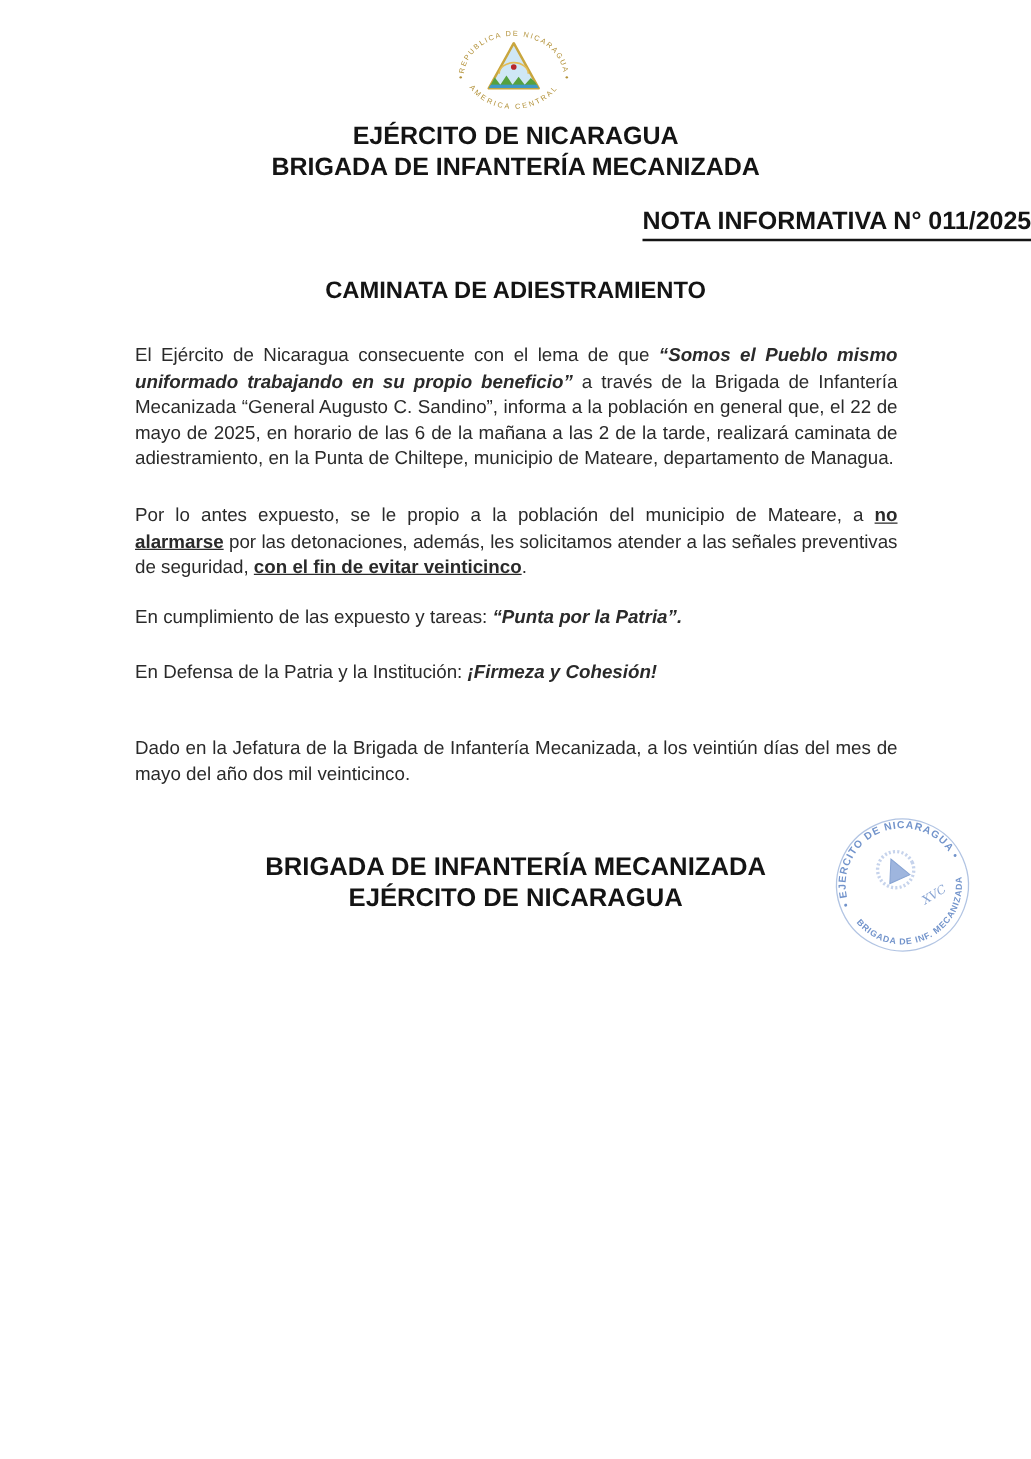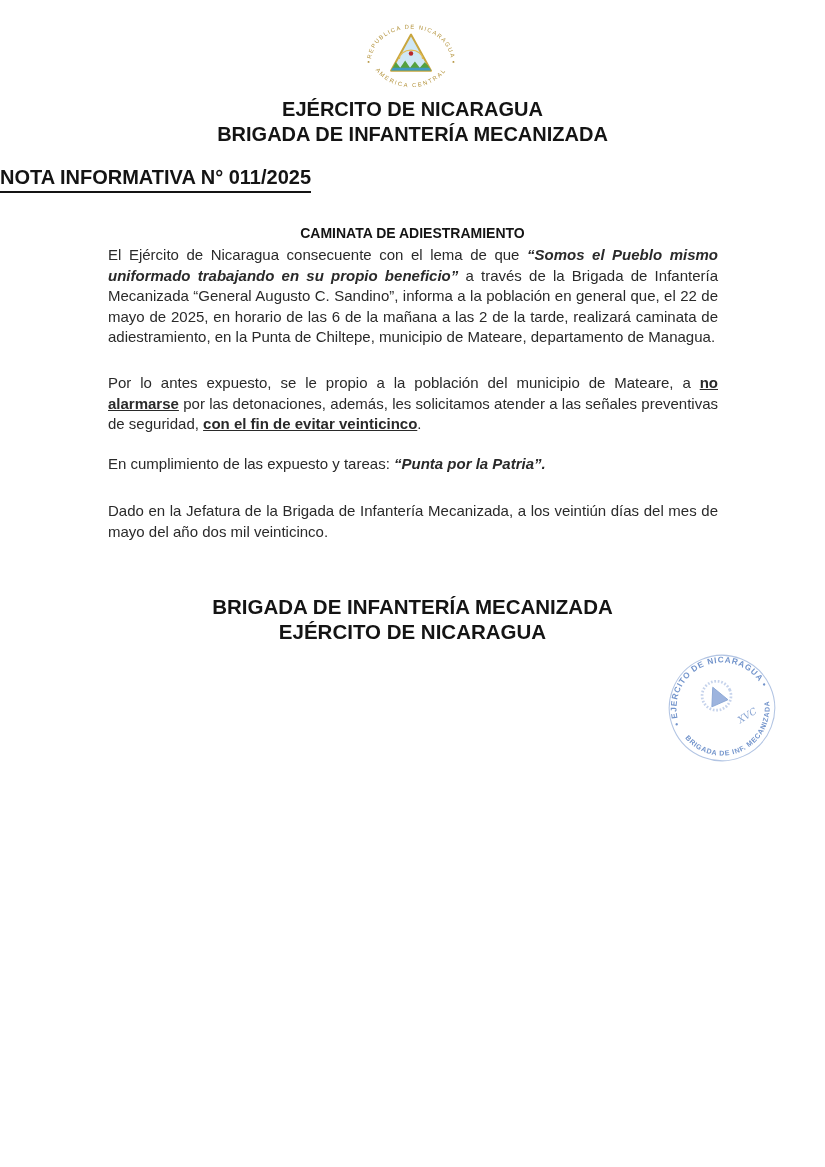--- a/index.html
+++ b/index.html
@@ -25,52 +25,52 @@
   .org-header {
     margin-top: 97px;
     text-align: center;
     font-size: 20px;
     font-weight: 700;
     line-height: 25px;
     color: #141414;
   }
   .note-title {
     margin-top: 18px;
-    text-align: left;
+    text-align: right;
     font-size: 20px;
     font-weight: 700;
     line-height: 25px;
     color: #141414;
   }
   .note-title span {
     display: inline-block;
     border-bottom: 2px solid #141414;
     padding-bottom: 1px;
   }
   .subject {
     margin-top: 28px;
     text-align: center;
-    font-size: 14px;
+    font-size: 19px;
     font-weight: 700;
     line-height: 24px;
     color: #141414;
   }
   .doc-text {
     margin: 0 0 0 108px;
     width: 610px;
     font-size: 15px;
     line-height: 20.6px;
     color: #2a2a2a;
   }
   .justify { text-align: justify; }
-  .p1 { }
+  .p1 { margin-top: 30px; }
   .p2 { margin-top: 25px; }
   .missions { margin-top: 19px; }
   .defense { margin-top: 24px; }
-  .closing { margin-top: 27px; }
+  .closing { margin-top: 40px; }
   .bi { font-weight: 700; font-style: italic; }
   .b  { font-weight: 700; text-decoration: underline; }
   .footer-heading {
     margin-top: 51px;
     text-align: center;
     font-size: 20.5px;
     font-weight: 700;
     line-height: 25px;
     color: #141414;
   }
@@ -125,20 +125,21 @@
   </div>
 
   <div class="subject">CAMINATA DE ADIESTRAMIENTO</div>
 
   <p class="doc-text justify p1"><span>El Ejército de Nicaragua consecuente con el lema de que </span><span class="bi">“Somos el Pueblo mismo uniformado trabajando en su propio beneficio”</span><span> a través de la Brigada de Infantería Mecanizada “General Augusto C. Sandino”, informa a la población en general que, el 22 de mayo de 2025, en horario de las 6 de la mañana a las 2 de la tarde, realizará caminata de adiestramiento, en la Punta de Chiltepe, municipio de Mateare, departamento de Managua.</span></p>
 
   <p class="doc-text justify p2"><span>Por lo antes expuesto, se le propio a la población del municipio de Mateare, a </span><span class="b">no alarmarse</span><span> por las detonaciones, además, les solicitamos atender a las señales preventivas de seguridad, </span><span class="b">con el fin de evitar veinticinco</span><span>.</span></p>
 
   <p class="doc-text missions"><span>En cumplimiento de las expuesto y tareas: </span><span class="bi">“Punta por la Patria”.</span></p>
 
+  <p class="doc-text defense"><span>En Defensa de la Patria y la Institución: </span><span class="bi">¡Firmeza y Cohesión!</span></p>
 
   <p class="doc-text justify closing">Dado en la Jefatura de la Brigada de Infantería Mecanizada, a los veintiún días del mes de mayo del año dos mil veinticinco.</p>
 
   <div class="footer-heading">
     <div>BRIGADA DE INFANTERÍA MECANIZADA</div>
     <div>EJÉRCITO DE NICARAGUA</div>
   </div>
 
   <div class="seal">
     <svg viewBox="0 0 120 120" width="124" height="124">

